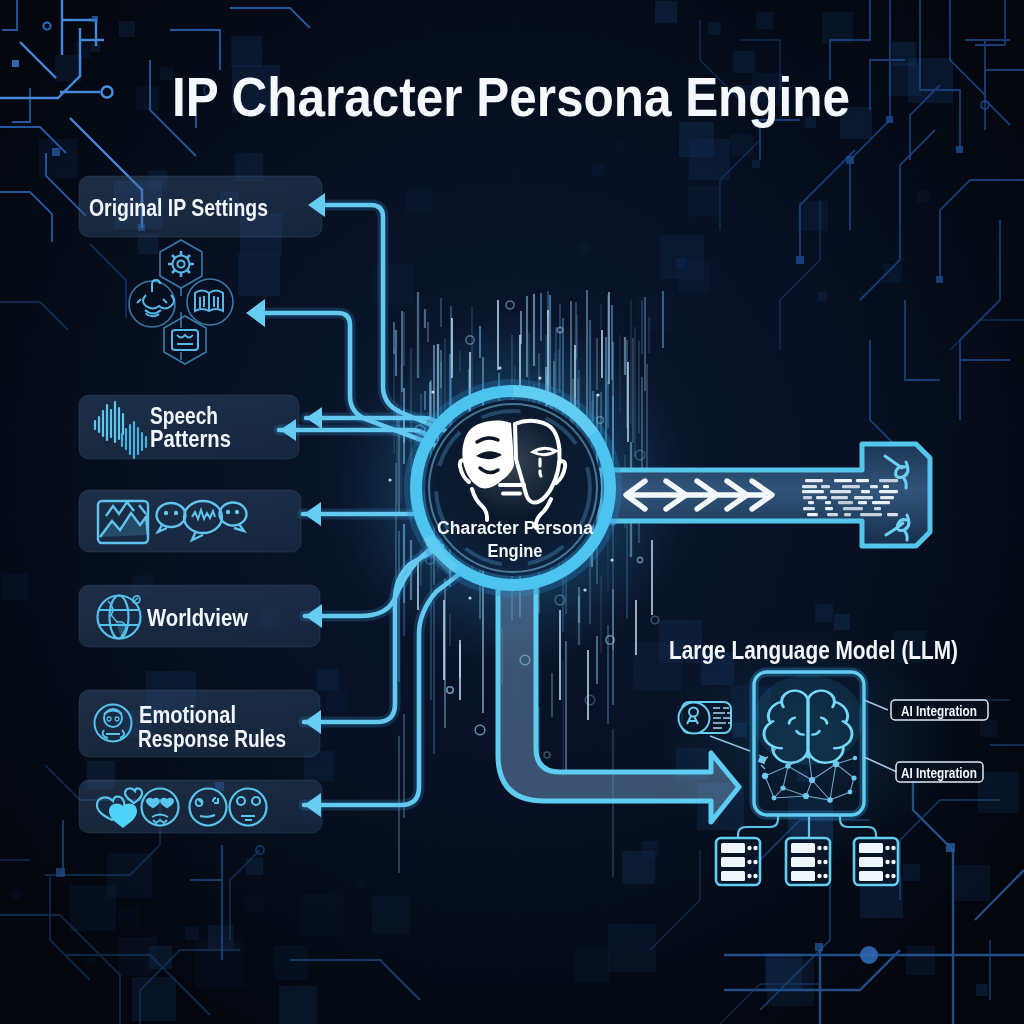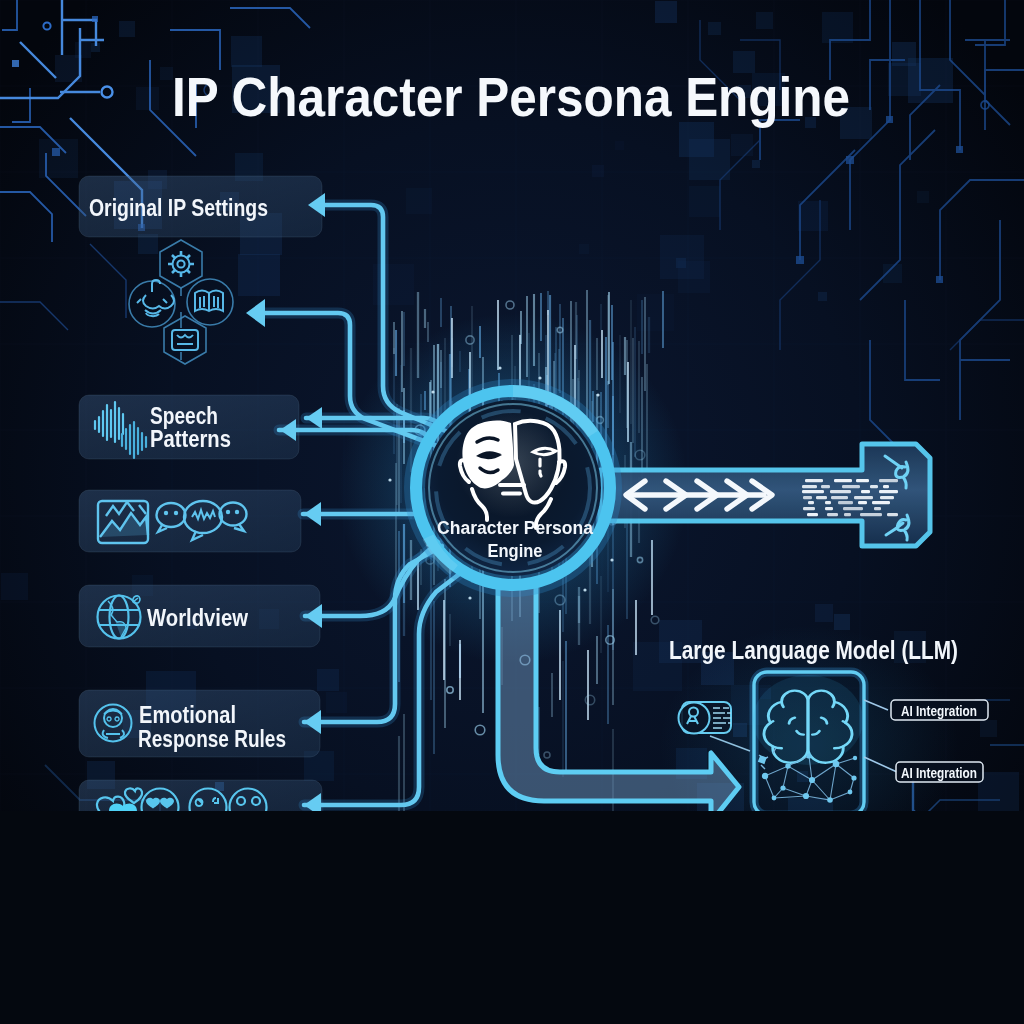--- a/index.html
+++ b/index.html
@@ -1,14 +1,14 @@
 <!DOCTYPE html>
 <html><head><meta charset="utf-8"><style>
  html,body{margin:0;padding:0;background:#04080f;}
- #c{position:relative;width:1024px;height:811px;overflow:hidden;}
+ #c{position:relative;width:1024px;height:1024px;overflow:hidden;}
  svg text{font-family:"Liberation Sans",sans-serif;}
 </style></head><body>
 <div id="c">
 <svg width="1024" height="1024" viewBox="0 0 1024 1024">
 
 <defs>
  <radialGradient id="bgglow" cx="50%" cy="46%" r="62%">
   <stop offset="0%" stop-color="#0b1730"></stop>
   <stop offset="55%" stop-color="#071022"></stop>
   <stop offset="100%" stop-color="#03060d"></stop>

